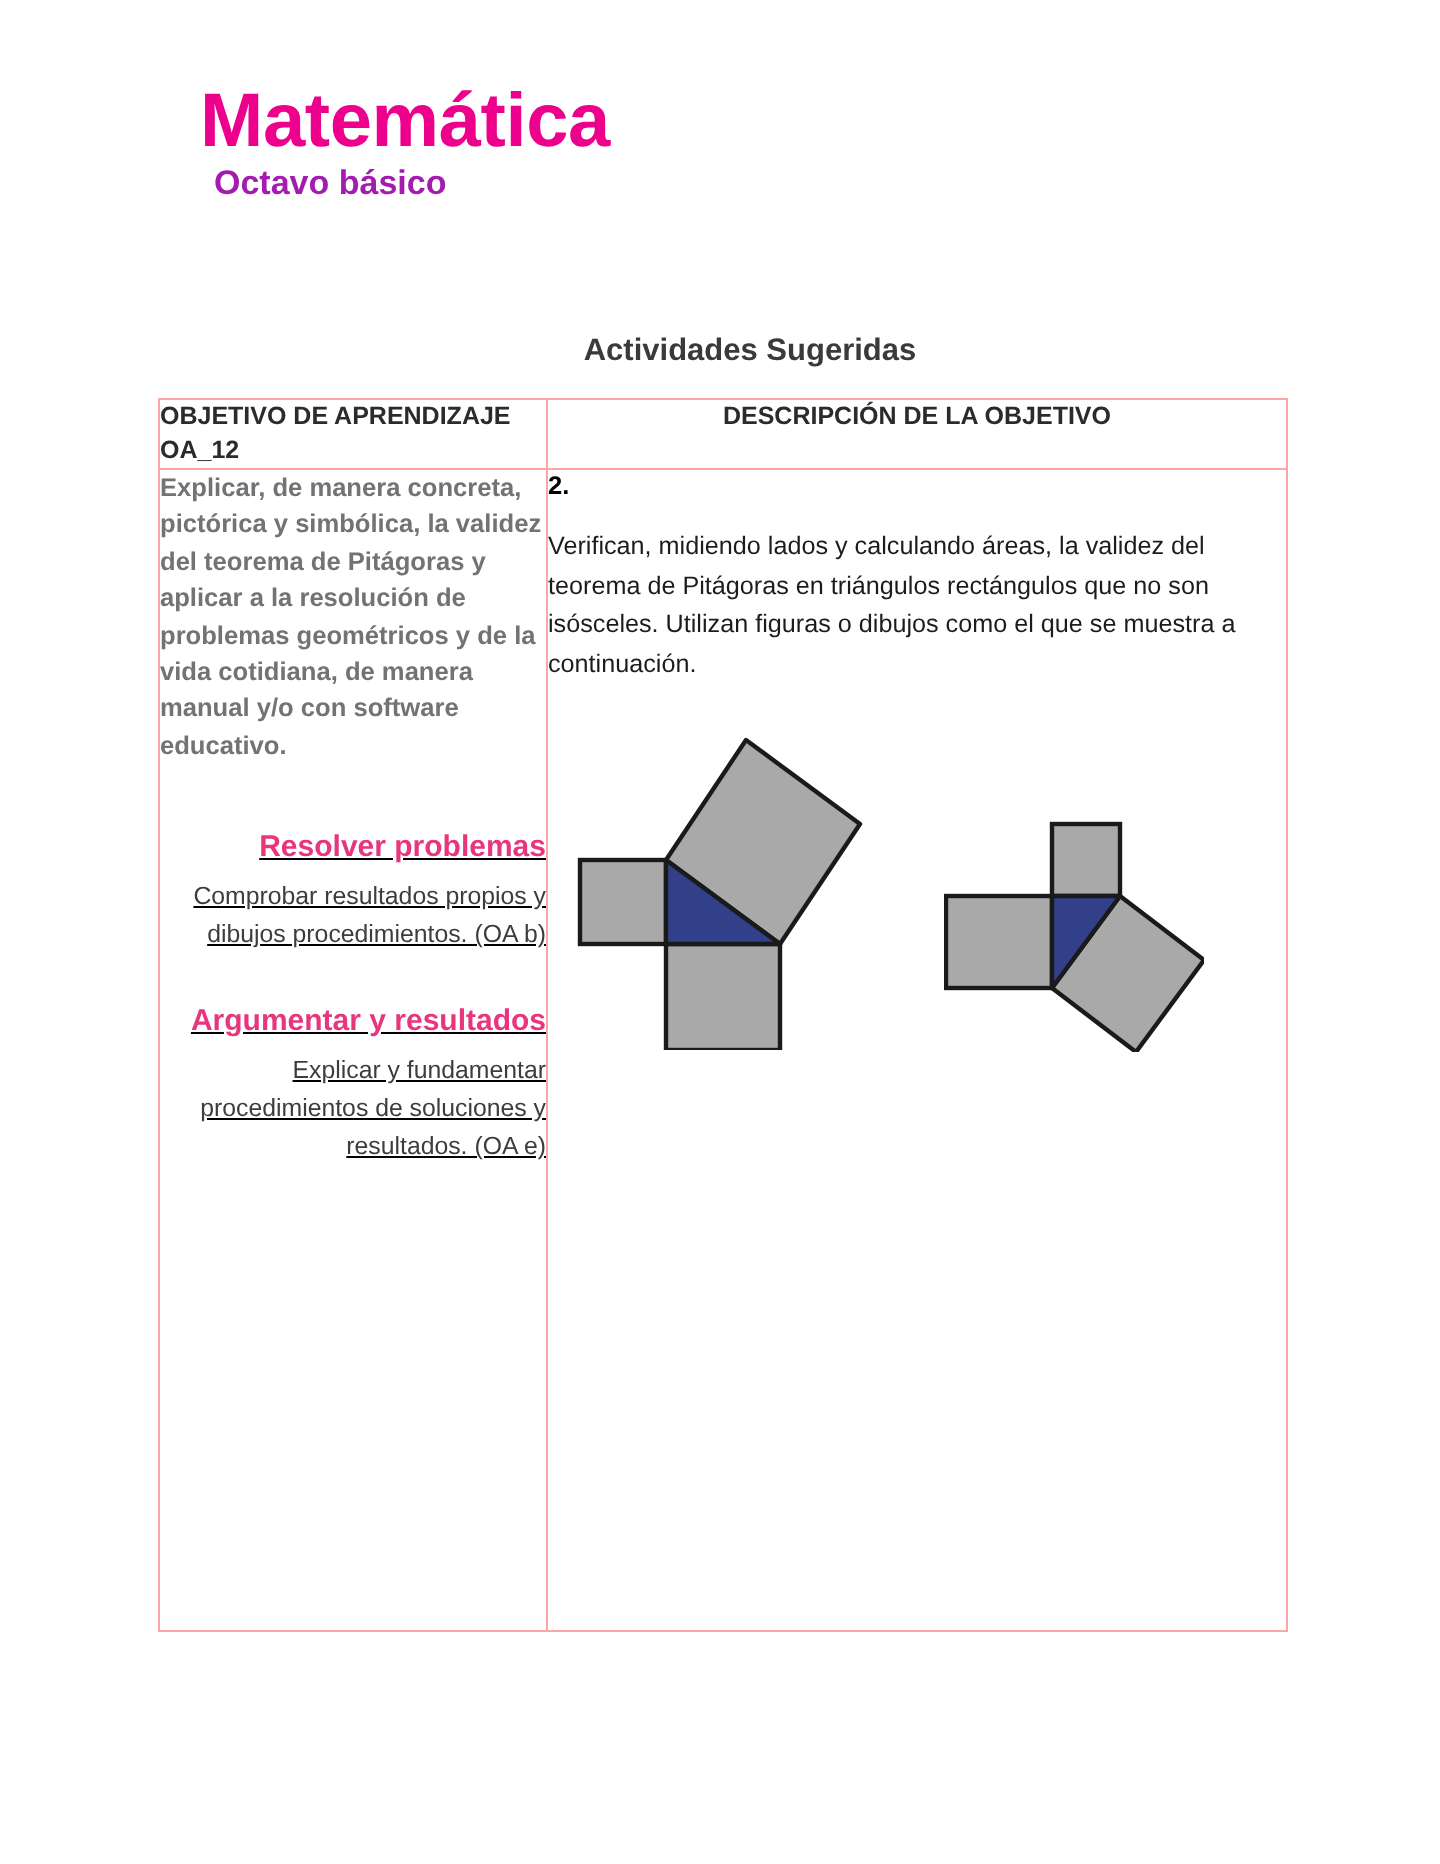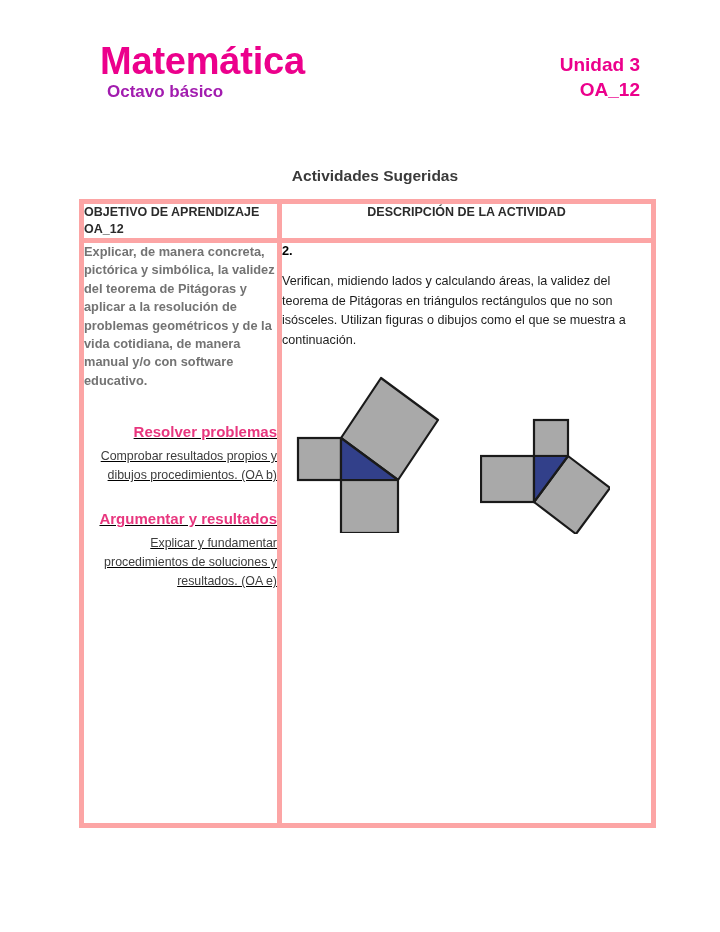--- a/index.html
+++ b/index.html
@@ -79,21 +79,21 @@
   
   .act-table {
     position: absolute;
     left: 79px;
     top: 199px;
     width: 562px;
     border-collapse: collapse;
     table-layout: fixed;
   }
   .act-table td {
-    border: 5px solid #fca5a5;
+    border: 1px solid #fca5a5;
     vertical-align: top;
     padding: 0;
   }
   .col-obj { width: 193px; }
   .col-desc { width: 369px; }
 
   .th-obj {
     font-size: 12.5px;
     font-weight: bold;
     color: #2b2b2b;
@@ -177,33 +177,29 @@
   }
 </style>
 </head>
 <body>
 
 <div class="doc-header">
   <div class="subject-block">
     <div class="subject-title">Matemática</div>
     <div class="subject-level">Octavo básico</div>
   </div>
-  <div class="unit-block">
-    <div class="unit-line">Unidad 3</div>
-    <div class="oa-line">OA_12</div>
-  </div>
 </div>
 
 <div class="section-title">Actividades Sugeridas</div>
 
 <table class="act-table">
   <tbody>
       <tr>
     <td class="col-obj th-obj">OBJETIVO DE APRENDIZAJE OA_12</td>
-    <td class="col-desc th-desc">DESCRIPCIÓN DE LA ACTIVIDAD</td>
+    <td class="col-desc th-desc">DESCRIPCIÓN DE LA OBJETIVO</td>
   </tr>
   <tr>
     <td class="cell-obj">
       <p class="oa-text">Explicar, de manera concreta, pictórica y simbólica, la validez del teorema de Pitágoras y aplicar a la resolución de problemas geométricos y de la vida cotidiana, de manera manual y/o con software educativo.</p>
 
       <div class="skill-block">
         <div class="skill-heading">Resolver problemas</div>
         <div class="skill-body">Comprobar resultados propios y dibujos procedimientos. (OA b)</div>
       </div>
 

